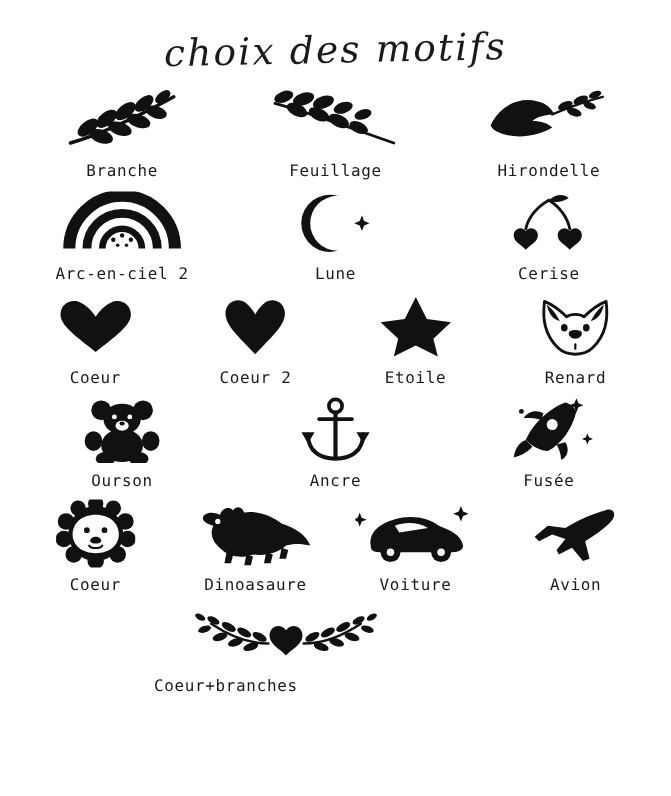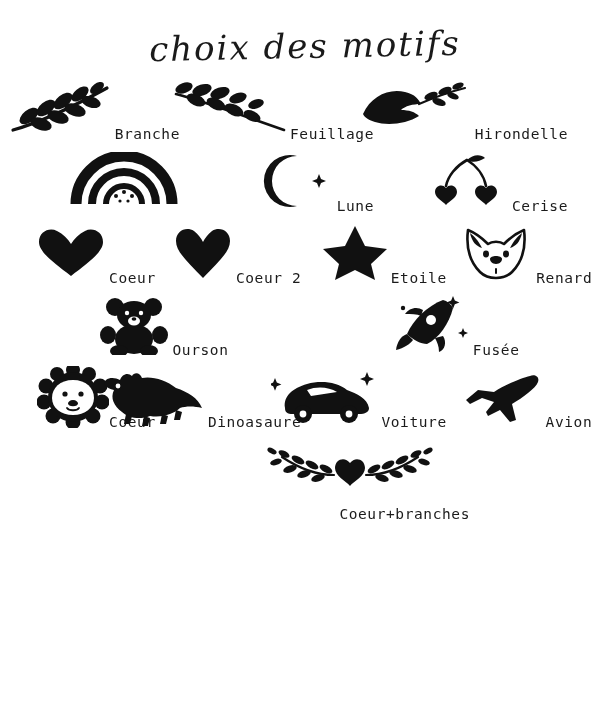--- a/index.html
+++ b/index.html
@@ -35,22 +35,22 @@
   }
   .row {
     display: flex;
     justify-content: space-around;
     align-items: flex-end;
     margin-bottom: 6px;
   }
   .cell {
     width: 138px;
     display: flex;
-    flex-direction: row;
-    align-items: flex-end;
+    flex-direction: column;
+    align-items: center;
     justify-content: flex-end;
   }
   .art {
     height: 66px;
     display: flex;
     align-items: center;
     justify-content: center;
   }
   .art svg { display: block; }
   .caption {
@@ -65,21 +65,21 @@
   .row-last {
     display: flex;
     justify-content: center;
     align-items: flex-end;
     margin-top: 12px;
   }
   .cell-wide {
     width: 330px;
     display: flex;
     flex-direction: column;
-    align-items: flex-end;
+    align-items: flex-start;
   }
   .cell-wide .art { height: 58px; }
 </style>
 </head>
 <body>
 
 <div class="page">
 
   <div class="title">choix des motifs</div>
 
@@ -158,20 +158,21 @@
             <path d="M38 52 A 18 18 0 0 1 74 52" stroke="#111" stroke-width="6" fill="none"></path>
             <g fill="#111">
               <circle cx="48" cy="44" r="2"></circle>
               <circle cx="56" cy="40" r="2"></circle>
               <circle cx="64" cy="44" r="2"></circle>
               <circle cx="52" cy="49" r="1.6"></circle>
               <circle cx="60" cy="49" r="1.6"></circle>
             </g>
           </svg>
         </div>
+        <div class="caption">Arc-en-ciel 2</div>
       </div>
 
       <div class="cell">
         <div class="art">
           <svg width="84" height="58" viewBox="0 0 84 58">
             <path d="M44 4 A 26 26 0 1 0 44 54 A 21 21 0 1 1 44 4 Z" fill="#111"></path>
             <path d="M66 22 l2 5 5 2 -5 2 -2 5 -2 -5 -5 -2 5 -2 z" fill="#111"></path>
           </svg>
         </div>
         <div class="caption">Lune</div>
@@ -253,20 +254,33 @@
             <ellipse cx="54" cy="56" rx="9" ry="6" fill="#111"></ellipse>
             <circle cx="32" cy="18" r="2.2" fill="#fff"></circle>
             <circle cx="46" cy="18" r="2.2" fill="#fff"></circle>
             <ellipse cx="39" cy="26" rx="6" ry="4.5" fill="#fff"></ellipse>
             <ellipse cx="39" cy="24" rx="2.4" ry="1.8" fill="#111"></ellipse>
           </svg>
         </div>
         <div class="caption">Ourson</div>
       </div>
 
+      <div class="cell">
+        <div class="art">
+          <svg width="70" height="60" viewBox="0 0 70 60">
+            <circle cx="35" cy="8" r="6" fill="none" stroke="#111" stroke-width="3.4"></circle>
+            <line x1="35" y1="14" x2="35" y2="54" stroke="#111" stroke-width="3.8" stroke-linecap="round"></line>
+            <line x1="20" y1="20" x2="50" y2="20" stroke="#111" stroke-width="3.4" stroke-linecap="round"></line>
+            <path d="M10 34 C 10 50, 22 56, 35 56 C 48 56, 60 50, 60 34" fill="none" stroke="#111" stroke-width="3.6" stroke-linecap="round"></path>
+            <path d="M4 32 L16 32 L10 42 Z" fill="#111"></path>
+            <path d="M54 32 L66 32 L60 42 Z" fill="#111"></path>
+          </svg>
+        </div>
+        <div class="caption">Ancre</div>
+      </div>
 
       <div class="cell">
         <div class="art">
           <svg width="90" height="62" viewBox="0 0 90 62">
             <path d="M60 6 C 44 12, 30 26, 24 40 C 30 46, 38 50, 44 50 C 56 44, 66 30, 70 14 C 68 10, 64 7, 60 6 Z" fill="#111"></path>
             <path d="M24 40 C 18 42, 14 48, 13 56 C 21 54, 27 50, 30 46 Z" fill="#111"></path>
             <path d="M40 16 C 34 12, 26 14, 22 20 C 28 20, 34 20, 38 22 Z" fill="#111"></path>
             <path d="M60 42 C 64 48, 62 56, 56 58 C 56 52, 54 48, 52 44 Z" fill="#111"></path>
             <circle cx="48" cy="26" r="5" fill="#fff"></circle>
             <path d="M70 2 l1.8 4.6 4.6 1.8 -4.6 1.8 -1.8 4.6 -1.8 -4.6 -4.6 -1.8 4.6 -1.8 z" fill="#111"></path>

